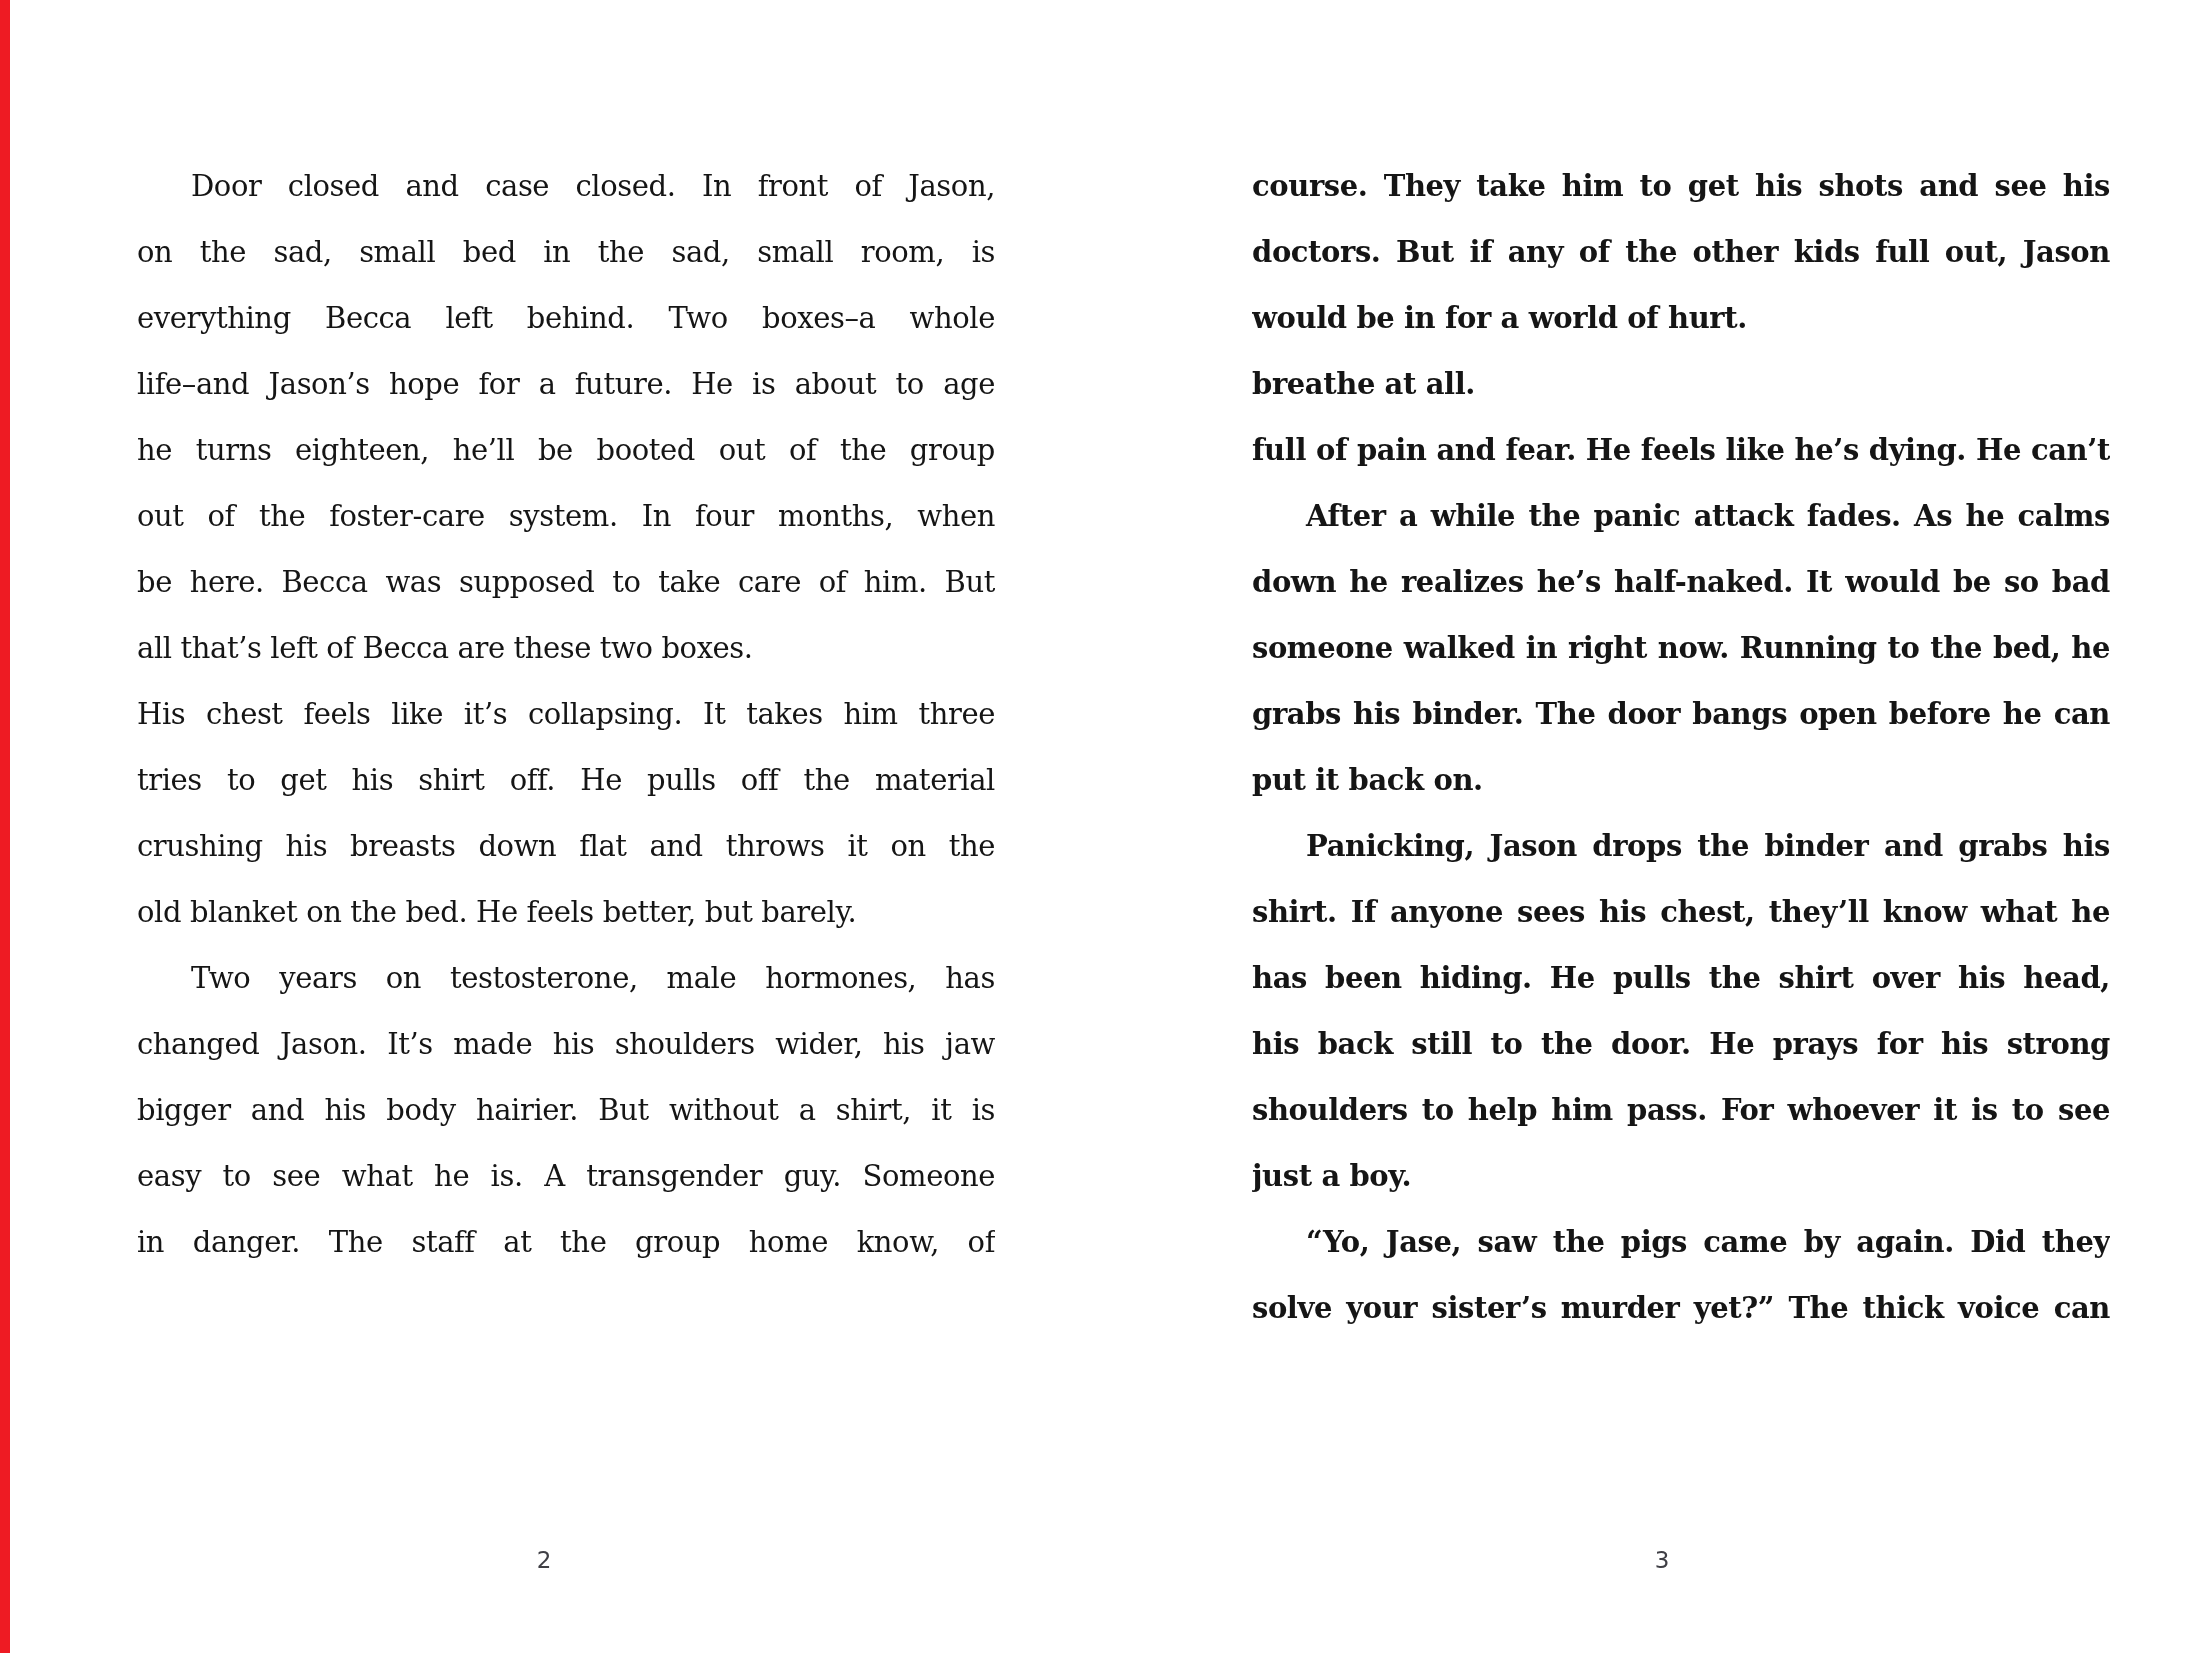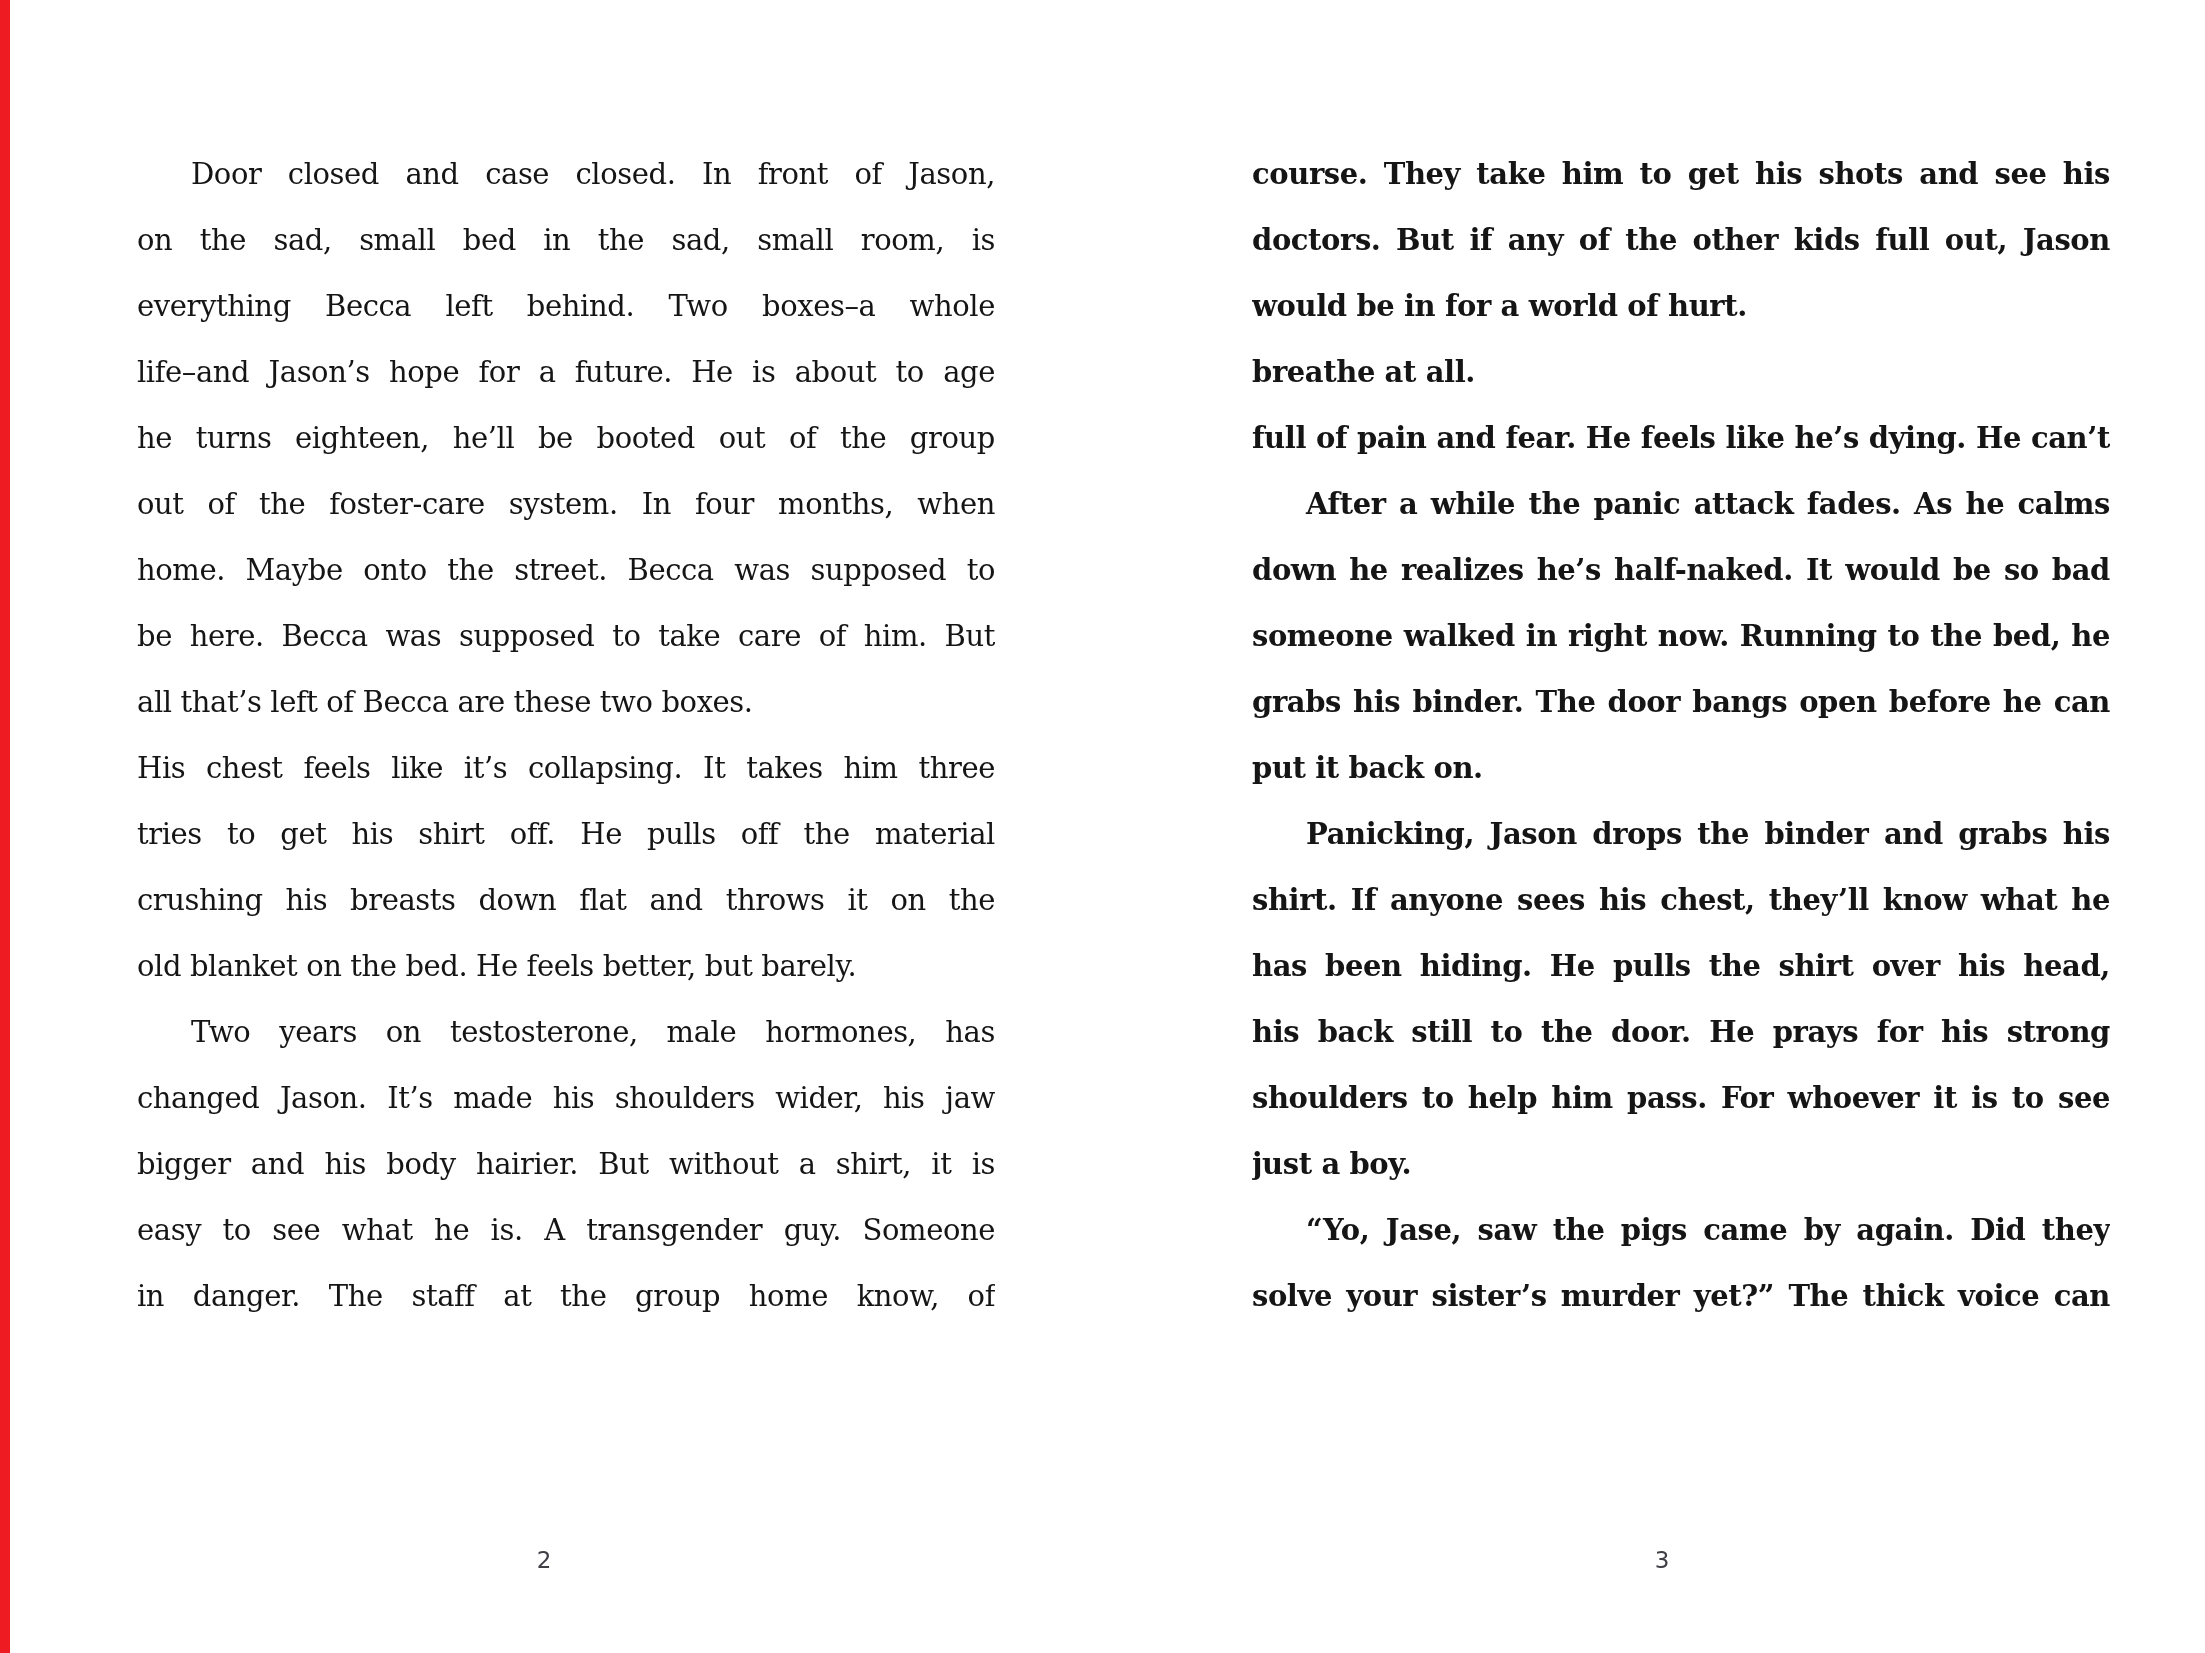--- a/index.html
+++ b/index.html
@@ -20,21 +20,21 @@
     color:var(--text-color);
   }
   .edge-strip{
     position:absolute;
     left:0;top:0;
     width:10.3px;height:1654px;
     background:var(--accent-red);
   }
   .text-col{
     position:absolute;
-    top:141px;
+    top:153px;
     width:858px;
   }
   .text-col.left{left:137px;}
   .text-col.right{left:1252px;font-weight:bold;}
   .line{
     height:66px;
     line-height:66px;
     font-size:29px;
     letter-spacing:-0.4px;
     white-space:normal;
@@ -66,21 +66,20 @@
 <div class="spread">
   <div class="edge-strip"></div>
 
   <div class="text-col left">
       <div class="line indent">Door closed and case closed. In front of Jason,</div>
       <div class="line">on the sad, small bed in the sad, small room, is</div>
       <div class="line">everything Becca left behind. Two boxes–a whole</div>
       <div class="line">life–and Jason’s hope for a future. He is about to age</div>
       <div class="line">he turns eighteen, he’ll be booted out of the group</div>
       <div class="line">out of the foster-care system. In four months, when</div>
-      <div class="line">home. Maybe onto the street. Becca was supposed to</div>
       <div class="line">be here. Becca was supposed to take care of him. But</div>
       <div class="line end">all that’s left of Becca are these two boxes.</div>
       <div class="line">His chest feels like it’s collapsing. It takes him three</div>
       <div class="line">tries to get his shirt off. He pulls off the material</div>
       <div class="line">crushing his breasts down flat and throws it on the</div>
       <div class="line end">old blanket on the bed. He feels better, but barely.</div>
       <div class="line indent">Two years on testosterone, male hormones, has</div>
       <div class="line">changed Jason. It’s made his shoulders wider, his jaw</div>
       <div class="line">bigger and his body hairier. But without a shirt, it is</div>
       <div class="line">easy to see what he is. A transgender guy. Someone</div>

